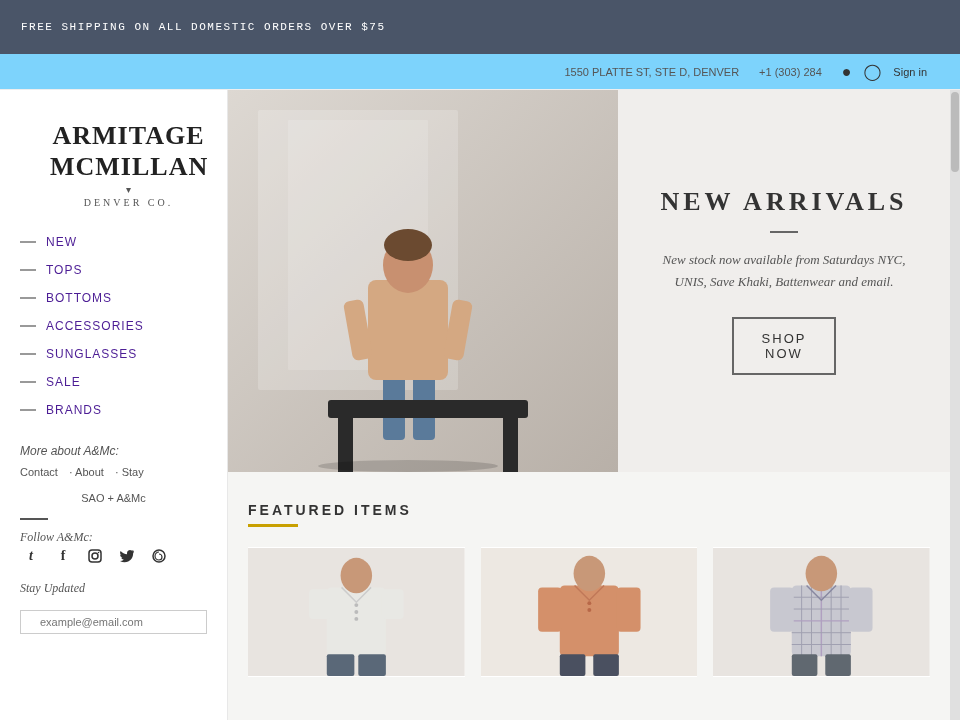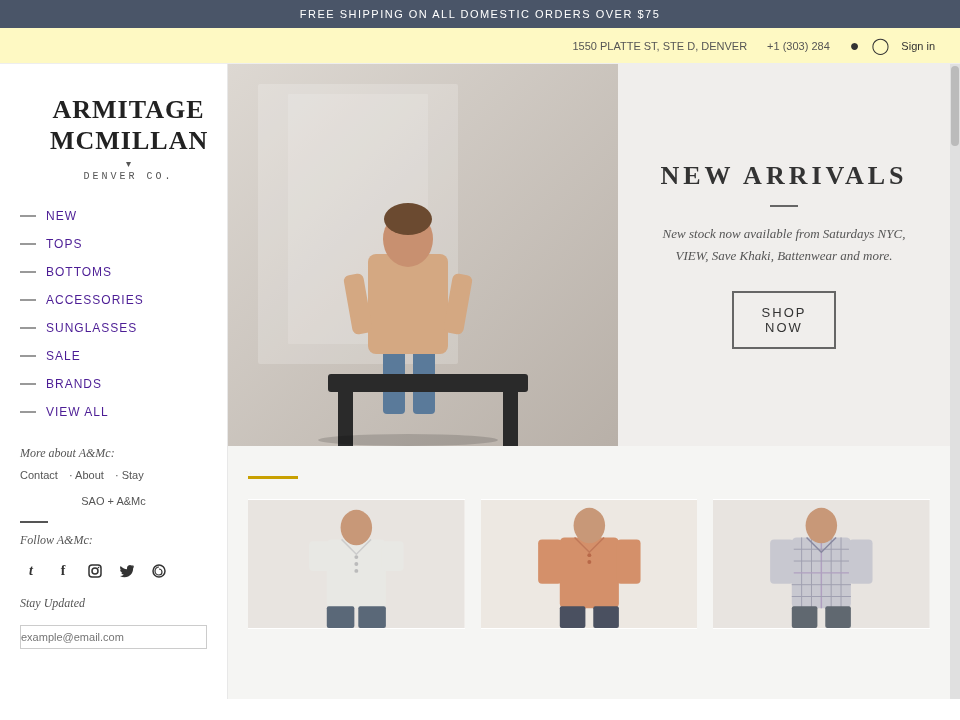--- a/index.html
+++ b/index.html
@@ -2,38 +2,37 @@
 <html><head>
   <meta charset="utf-8">
   <style>
     * { margin: 0; padding: 0; box-sizing: border-box; }
     body { font-family: 'Georgia', serif; background: #fff; width: 960px; height: 720px; overflow: hidden; }
 
     
     .top-banner {
       background: #4a5568;
       color: #fff;
-      text-align: center;
-      padding: 8px;
+      padding: 21px;
       font-size: 11px;
       letter-spacing: 1.5px;
-      font-family: Liberation Sans, sans-serif;
+      font-family: Liberation Mono, monospace;
     }
 
     
     .header {
       display: flex;
       justify-content: flex-end;
       align-items: center;
-      padding: 8px 25px;
+      padding: 8px 33px;
       border-bottom: 1px solid #eee;
       font-family: Arial, sans-serif;
       font-size: 11px;
       color: #555;
-      background: #fef9c3;
+      background: #7dd3fc;
     }
     .header-address { margin-right: 20px; }
     .header-phone { margin-right: 20px; }
     .header-icons { display: flex; align-items: center; gap: 12px; }
     .header-icon { cursor: pointer; font-size: 16px; color: #333; }
     .header-signin { font-size: 11px; color: #333; cursor: pointer; font-family: Arial, sans-serif; }
 
     
     .layout {
       display: flex;
@@ -58,21 +57,21 @@
     .logo-main {
       font-family: 'Georgia', serif;
       font-size: 26px;
       font-weight: bold;
       letter-spacing: 1px;
       line-height: 1.2;
       color: #222;
       text-transform: uppercase;
     }
     .logo-sub {
-      font-family: Liberation Mono, monospace;
+      font-family: Liberation Serif, serif;
       font-size: 10px;
       letter-spacing: 3px;
       color: #555;
       margin-top: 2px;
       text-align: center;
     }
     .logo-chevron {
       font-size: 10px;
       color: #555;
       margin-top: 2px;
@@ -97,21 +96,21 @@
       margin-right: 10px;
       display: inline-block;
       flex-shrink: 0;
     }
 
     
     .sidebar-bottom {
       padding: 20px 20px 10px;
     }
     .sidebar-about-label {
-      font-family: Liberation Serif, serif;
+      font-family: Liberation Sans, sans-serif;
       font-size: 12px;
       font-style: italic;
       color: #555;
       margin-bottom: 8px;
     }
     .sidebar-links {
       font-family: Arial, sans-serif;
       font-size: 11px;
       color: #555;
       margin-bottom: 14px;
@@ -136,21 +135,21 @@
       width: 28px;
       height: 2px;
       background: #555;
       margin-bottom: 10px;
     }
     .sidebar-follow-label {
       font-family: Georgia, serif;
       font-size: 12px;
       font-style: italic;
       color: #555;
-      margin-bottom: 12px;
+      margin-bottom: 0;
     }
     .social-icons {
       display: flex;
       gap: 10px;
       margin-bottom: 14px;
     }
     .social-icon {
       width: 22px;
       height: 22px;
       display: flex;
@@ -163,21 +162,21 @@
     .sidebar-stay-label {
       font-family: Georgia, serif;
       font-size: 12px;
       font-style: italic;
       color: #555;
       margin-bottom: 14px;
     }
     .email-input {
       width: 100%;
       border: 1px solid #ccc;
-      padding: 5px 0;
+      padding: 5px 19px;
       font-size: 11px;
       font-family: Arial, sans-serif;
       color: #999;
       margin-bottom: 6px;
       outline: none;
     }
 
     
     .main-content {
       flex: 1;
@@ -332,24 +331,20 @@
           <span class="nav-bullet"></span>
           <span>SUNGLASSES</span>
         </li>
         <li class="nav-item">
           <span class="nav-bullet"></span>
           <span>SALE</span>
         </li>
         <li class="nav-item">
           <span class="nav-bullet"></span>
           <span>BRANDS</span>
-        </li>
-        <li class="nav-item">
-          <span class="nav-bullet"></span>
-          <span>VIEW ALL</span>
         </li>
       </ul>
     </nav>
 
     <div class="sidebar-bottom">
       <div class="sidebar-about-label">More about A&amp;Mc:</div>
       <div class="sidebar-links">
         <a>Contact</a> ·
         <a>About</a> ·
         <a>Stay</a>
@@ -419,26 +414,27 @@
           <rect x="120" y="210" width="20" height="60" fill="#d4a882" rx="6" transform="rotate(-10 130 240)"></rect>
           <rect x="220" y="210" width="20" height="60" fill="#d4a882" rx="6" transform="rotate(10 230 240)"></rect>
 
           <ellipse cx="180" cy="376" rx="90" ry="6" fill="rgba(0,0,0,0.15)"></ellipse>
         </svg>
       </div>
 
       <div class="hero-text">
         <h1 class="hero-title">NEW ARRIVALS</h1>
         <div class="hero-divider"></div>
-        <p class="hero-desc">New stock now available from Saturdays NYC, VIEW, Save Khaki, Battenwear and more.</p>
+        <p class="hero-desc">New stock now available from Saturdays NYC, UNIS, Save Khaki, Battenwear and email.</p>
         <button class="shop-now-btn">SHOP<br>NOW</button>
       </div>
     </div>
 
     <div class="featured-section">
+      <h2 class="featured-title">FEATURED ITEMS</h2>
       <div class="featured-underline"></div>
 
       <div class="featured-grid">
 
         <div class="featured-item">
           <div class="featured-item-image">
             <svg width="100%" height="130" viewBox="0 0 220 130" xmlns="http://www.w3.org/2000/svg">
               <rect width="220" height="130" fill="#e8e4e0"></rect>
 
               <rect x="80" y="40" width="60" height="70" fill="#e8e8e4" rx="5"></rect>

